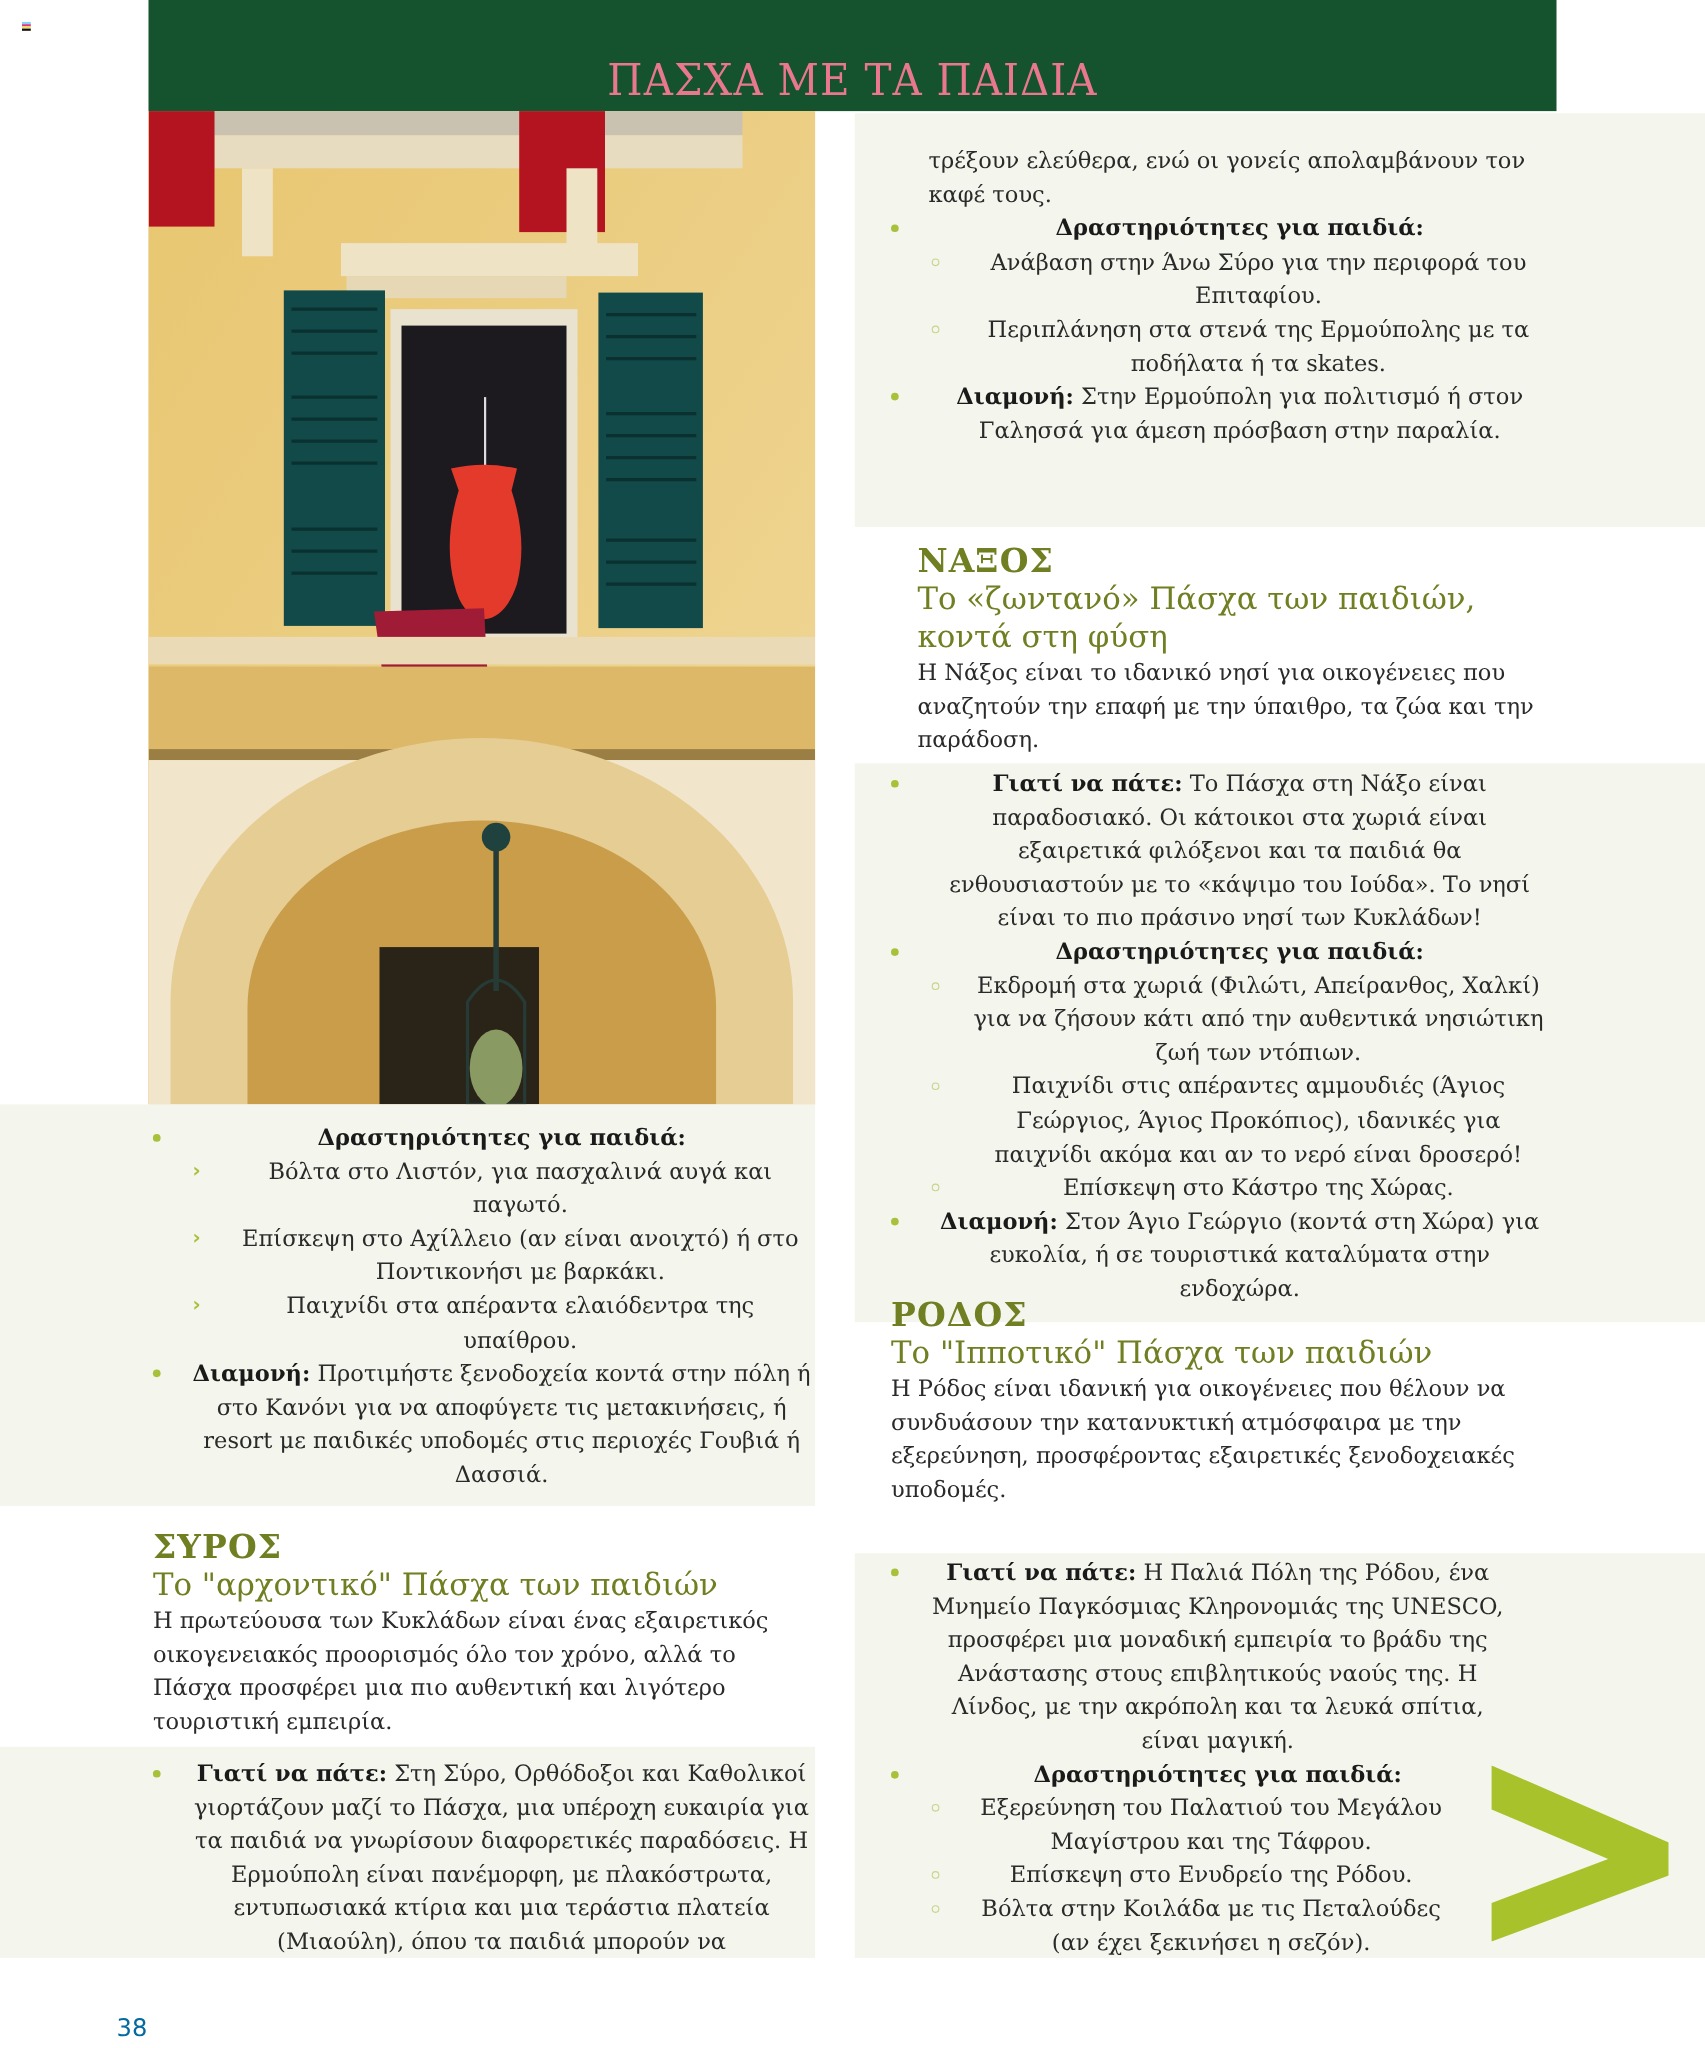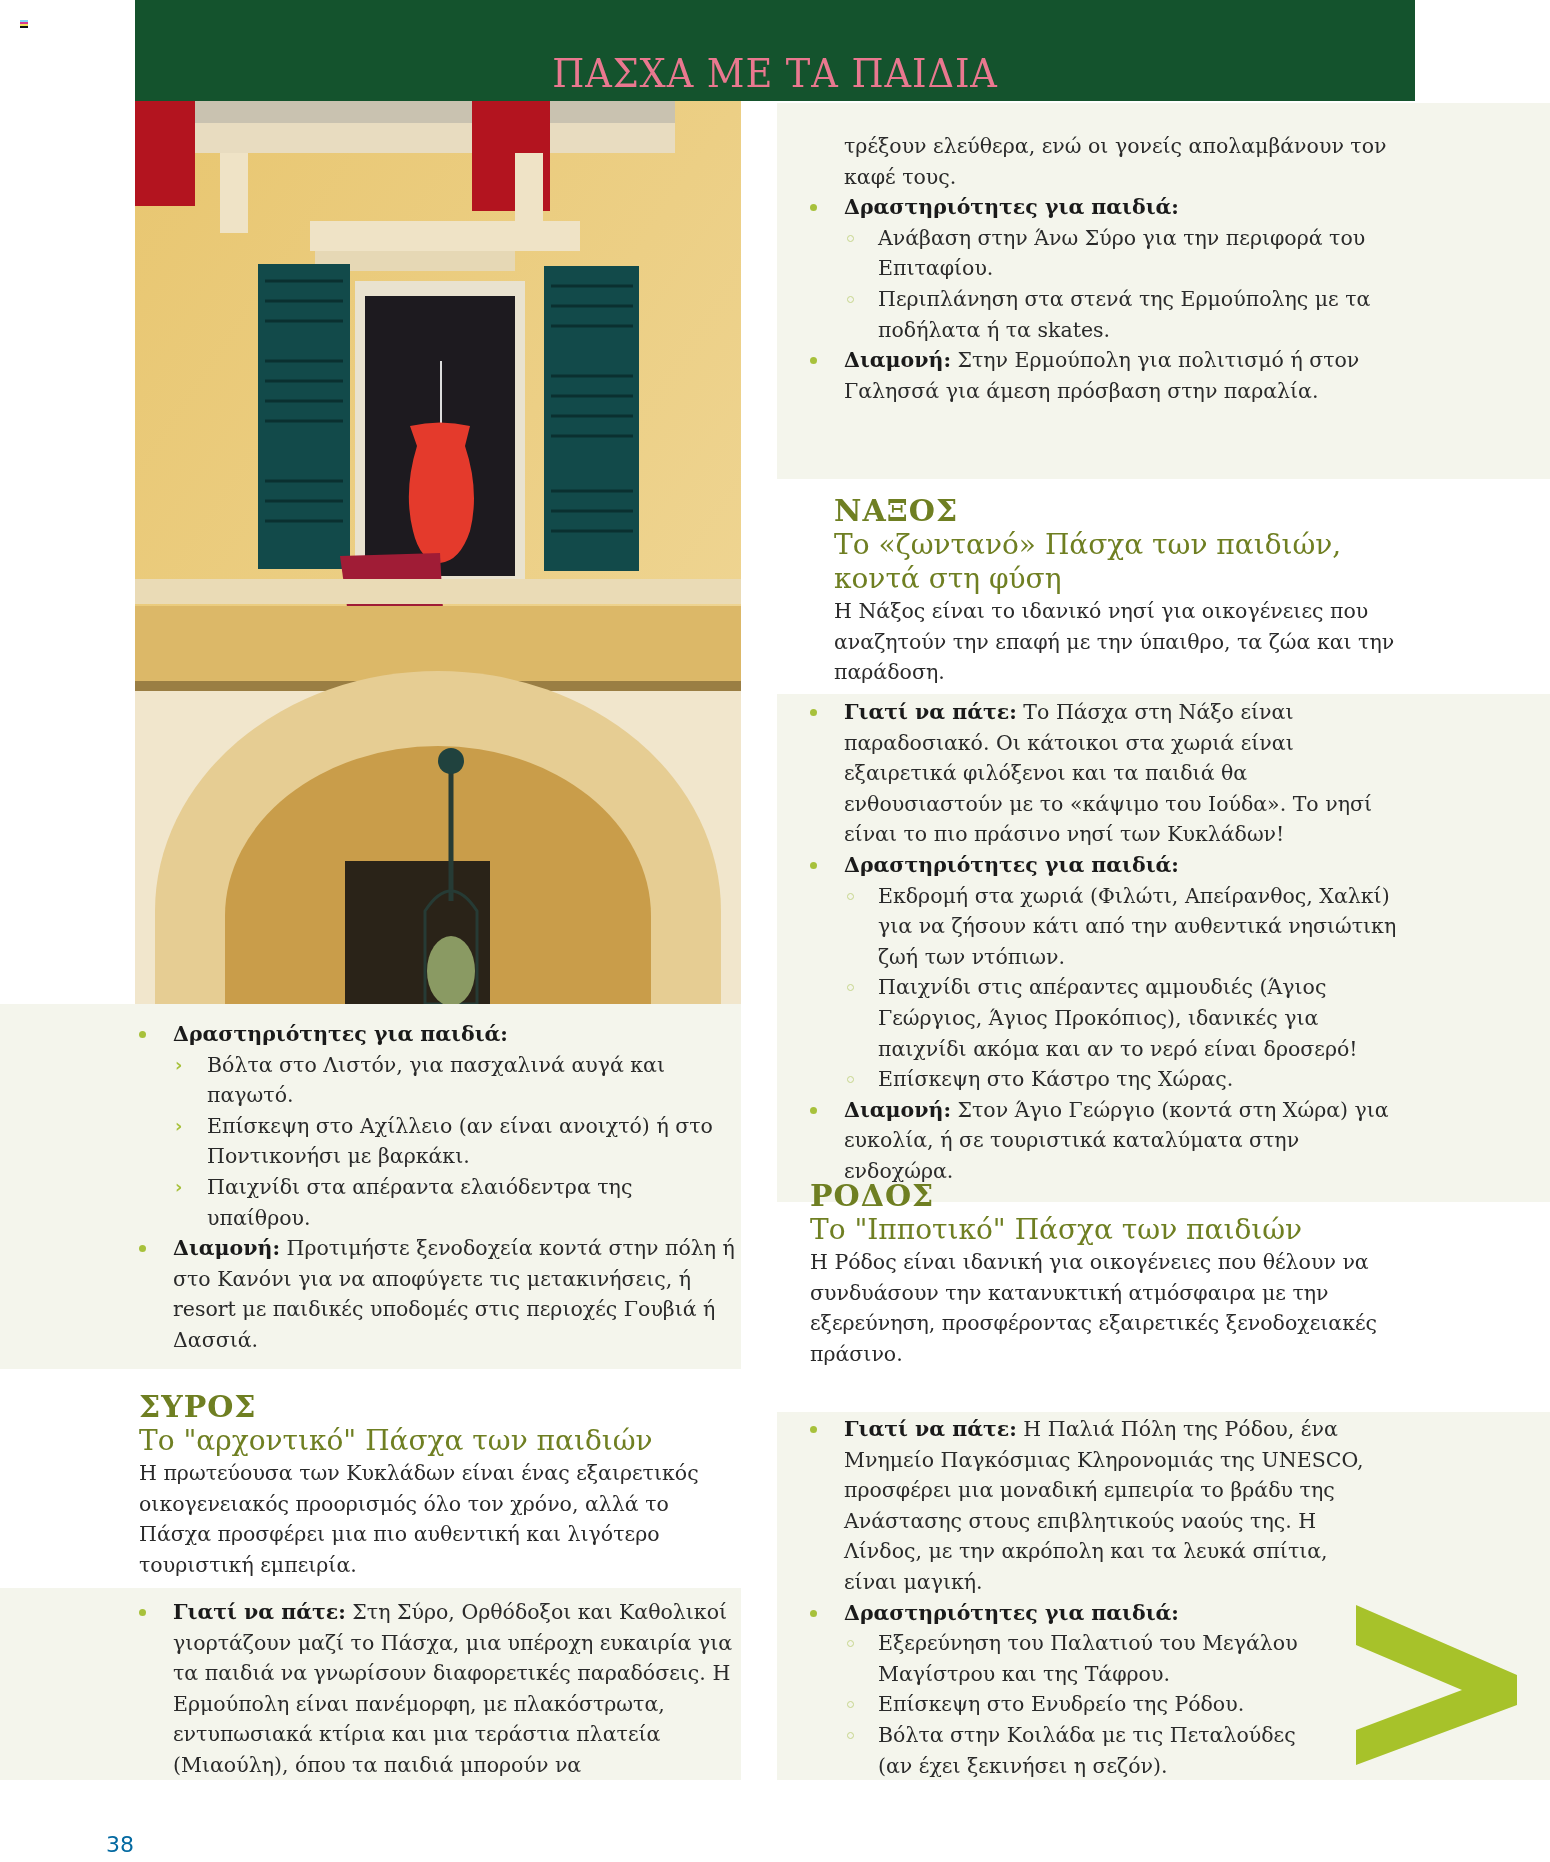--- a/index.html
+++ b/index.html
@@ -27,21 +27,21 @@
   .photo {
     left:135px; top:101px; width:606px; height:903px; overflow:hidden;
     background:#e4c272;
   }
 
   .panel { background:#f4f5ec; }
 
   .col-text { font-size:20.5px; line-height:30.6px; }
   .col-text p { margin:0; }
   ul.bul { list-style:none; margin:0; padding:0; }
-  ul.bul > li { position:relative; padding-left:34px; }
+  ul.bul > li { position:relative; padding-left:34px;text-align:center; }
   ul.bul > li::before {
     content:""; position:absolute; left:0; top:12px;
     width:7px; height:7px; border-radius:50%; background:#a7c13b;
   }
   ul.sub { list-style:none; margin:0; padding:0; }
   ul.sub > li { position:relative; padding-left:34px; }
   ul.sub.circ > li::before {
     content:""; position:absolute; left:3px; top:12px;
     width:7px; height:7px; border-radius:50%; border:1.5px solid #c6d58c; box-sizing:border-box;
   }
@@ -216,21 +216,21 @@
     </li>
     <li>
       <b class="lbl">Διαμονή:</b><span> Στον Άγιο Γεώργιο (κοντά στη Χώρα) για ευκολία, ή σε τουριστικά καταλύματα στην ενδοχώρα.</span>
     </li>
   </ul>
 </div>
 
 <div class="abs" style="left:810px; top:1179px; width:640px;">
   <div class="region">ΡΟΔΟΣ</div>
   <div class="subtitle">Το "Ιπποτικό" Πάσχα των παιδιών</div>
-  <p class="col-text" style="margin:0; width:610px;">Η Ρόδος είναι ιδανική για οικογένειες που θέλουν να συνδυάσουν την κατανυκτική ατμόσφαιρα με την εξερεύνηση, προσφέροντας εξαιρετικές ξενοδοχειακές πράσινο.</p>
+  <p class="col-text" style="margin:0; width:610px;">Η Ρόδος είναι ιδανική για οικογένειες που θέλουν να συνδυάσουν την κατανυκτική ατμόσφαιρα με την εξερεύνηση, προσφέροντας εξαιρετικές ξενοδοχειακές υποδομές.</p>
 </div>
 
 <div class="abs panel" style="left:777px; top:1412px; width:773px; height:368px;"></div>
 <div class="abs col-text" style="left:810px; top:1414px; width:560px;">
   <ul class="bul">
     <li>
       <b class="lbl">Γιατί να πάτε:</b><span> Η Παλιά Πόλη της Ρόδου, ένα Μνημείο Παγκόσμιας Κληρονομιάς της UNESCO, προσφέρει μια μοναδική εμπειρία το βράδυ της Ανάστασης στους επιβλητικούς ναούς της. Η Λίνδος, με την ακρόπολη και τα λευκά σπίτια, είναι μαγική.</span>
     </li>
     <li>
       <b class="lbl">Δραστηριότητες για παιδιά:</b>

